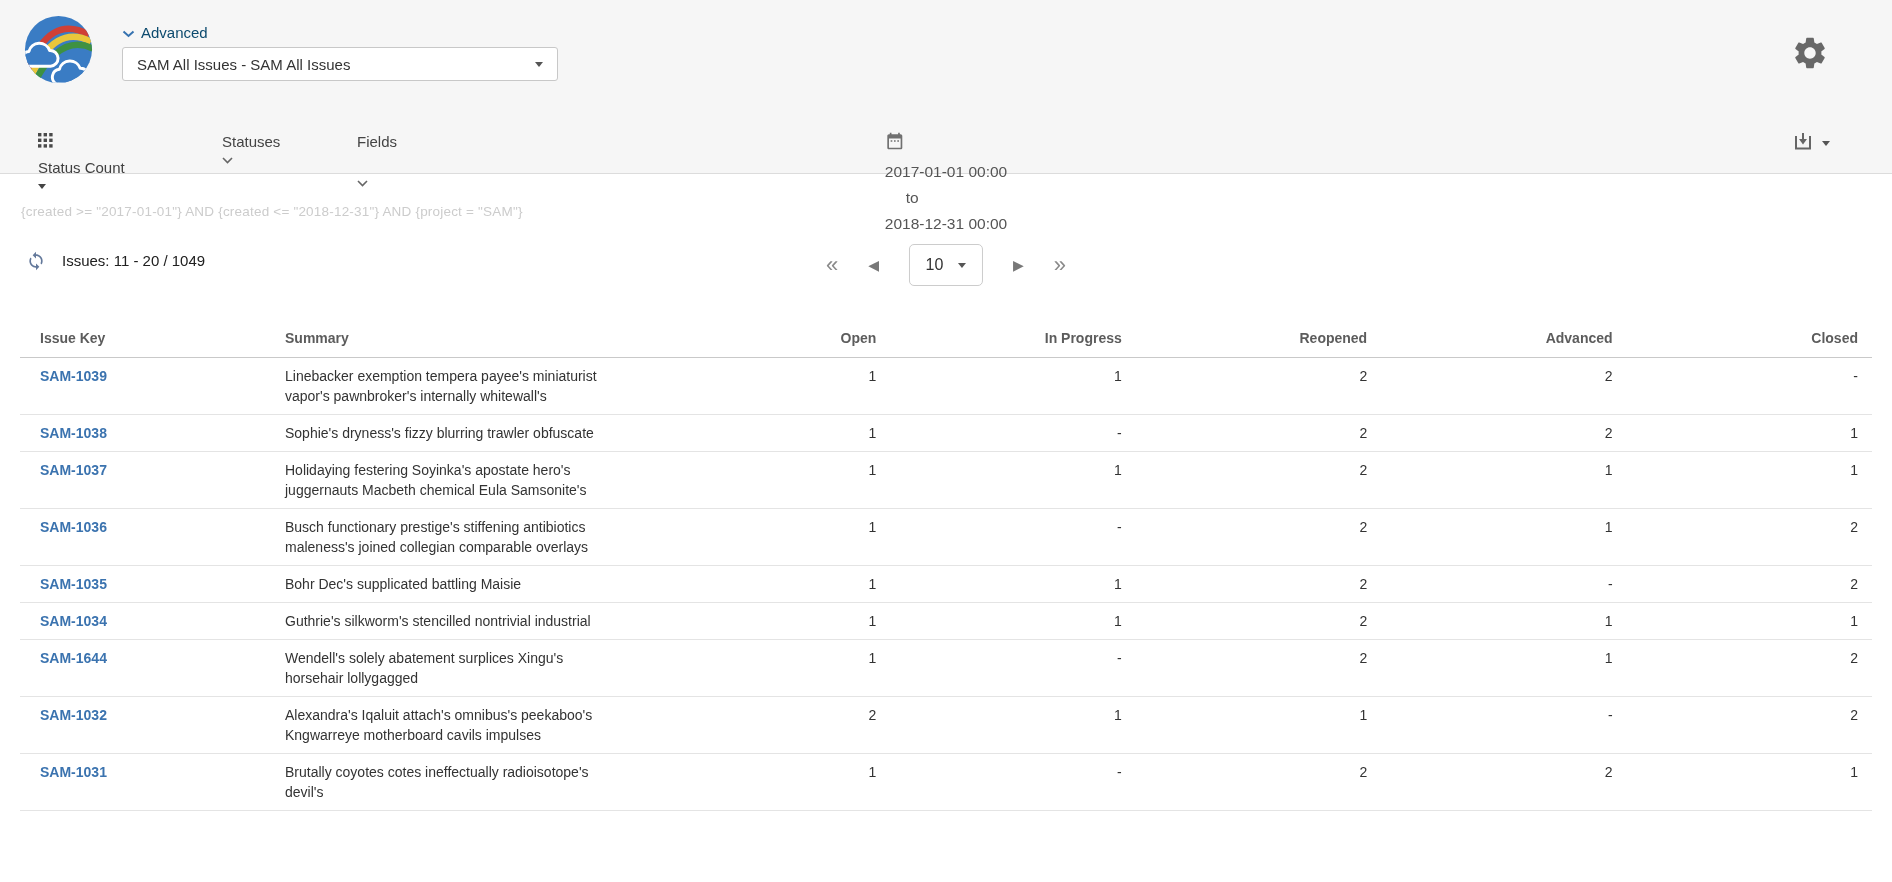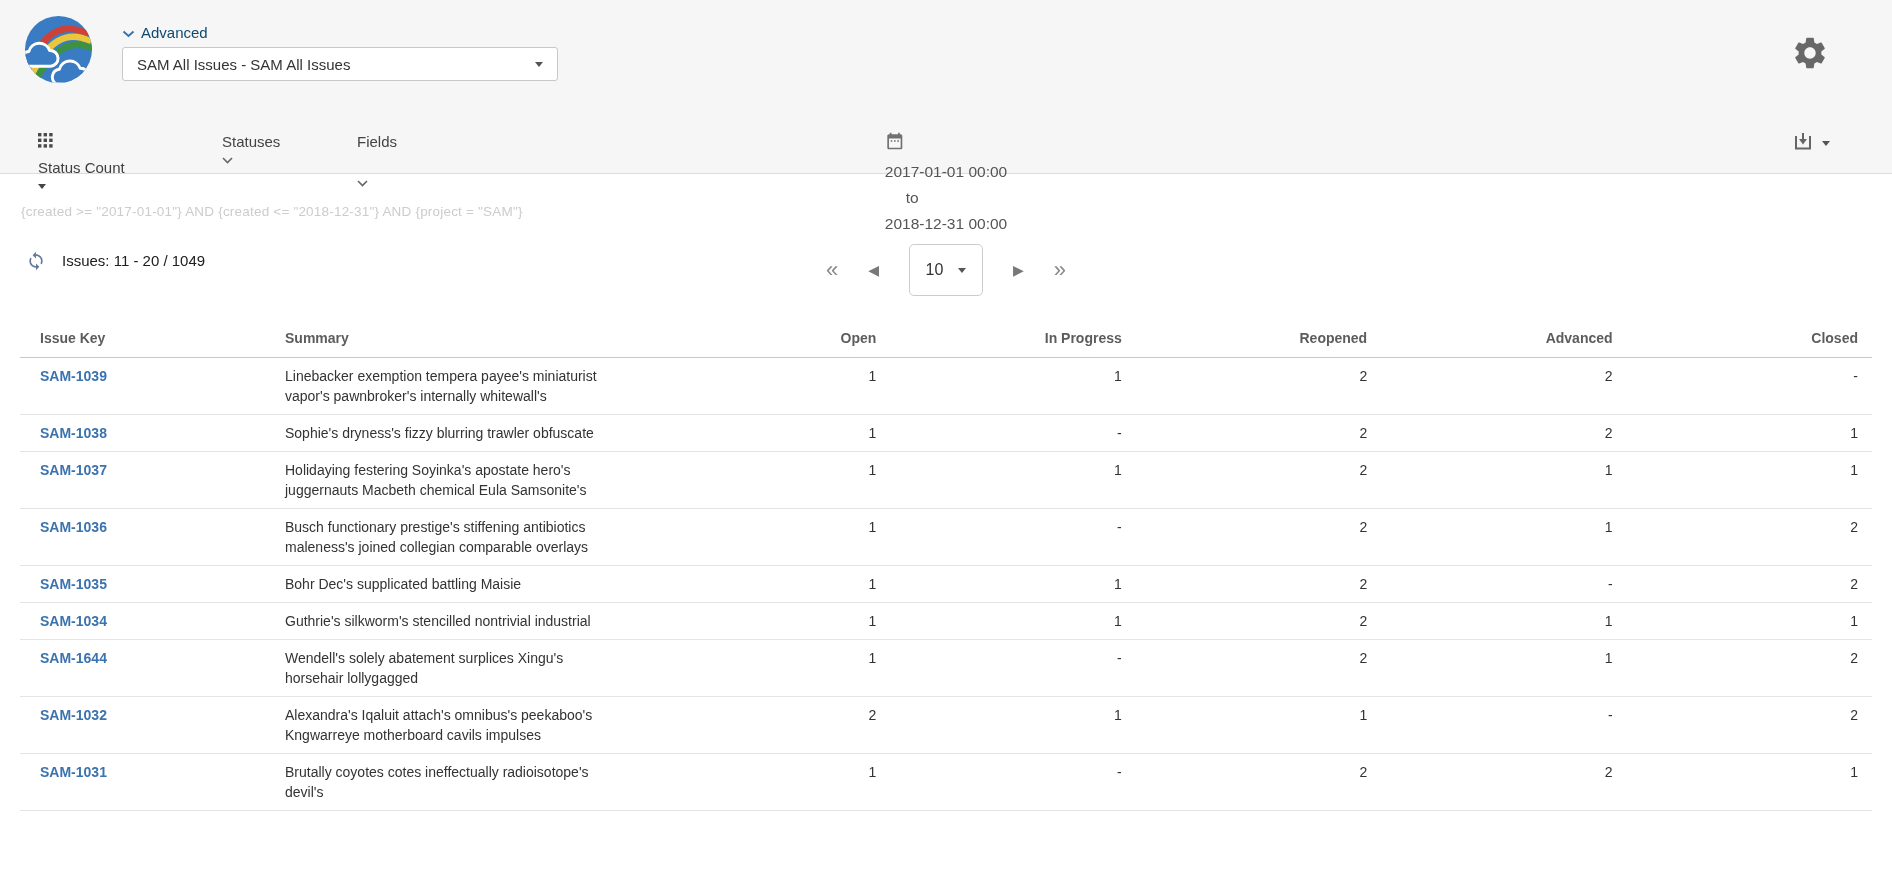--- a/index.html
+++ b/index.html
@@ -31,21 +31,21 @@
   .tb-export{position:absolute;right:62px;top:132px;display:flex;align-items:center;gap:9px;cursor:pointer;background:none;border:none;padding:0;}
   
   .query{position:absolute;top:204px;left:21px;font-size:13.5px;color:#cccccc;letter-spacing:.2px;}
   .refresh-btn{position:absolute;left:26px;top:251px;background:none;border:none;padding:0;cursor:pointer;}
   .issues-count{position:absolute;left:62px;top:252px;font-size:15px;color:#202020;}
   .pagination{position:absolute;top:244px;left:50%;transform:translateX(-50%);
     display:flex;align-items:center;gap:30px;}
   .pg-btn{background:none;border:none;padding:0;cursor:pointer;line-height:1;font-family:inherit;}
   .pg-first,.pg-last{font-size:22px;color:#8a8a8a;}
   .pg-prev,.pg-next{font-size:14px;color:#787878;}
-  .page-size{width:74px;height:52px;border:1px solid #ccc;border-radius:5px;background:#fff;
+  .page-size{width:74px;height:42px;border:1px solid #ccc;border-radius:5px;background:#fff;
     display:flex;align-items:center;justify-content:center;gap:15px;font-size:16px;color:#333;
     box-sizing:border-box;cursor:pointer;}
   
   .table-wrap{position:absolute;top:318px;left:20px;right:20px;}
   table{width:100%;border-collapse:collapse;table-layout:fixed;}
   th{font-size:14px;font-weight:bold;color:#5c5c5c;padding:12px 14px 11px 20px;
     border-bottom:1px solid #c9c9c9;}
   .th-left{text-align:left;}
   .th-right{text-align:right;}
   td{font-size:14px;padding:8px 14px 8px 20px;border-bottom:1px solid #e4e4e4;

